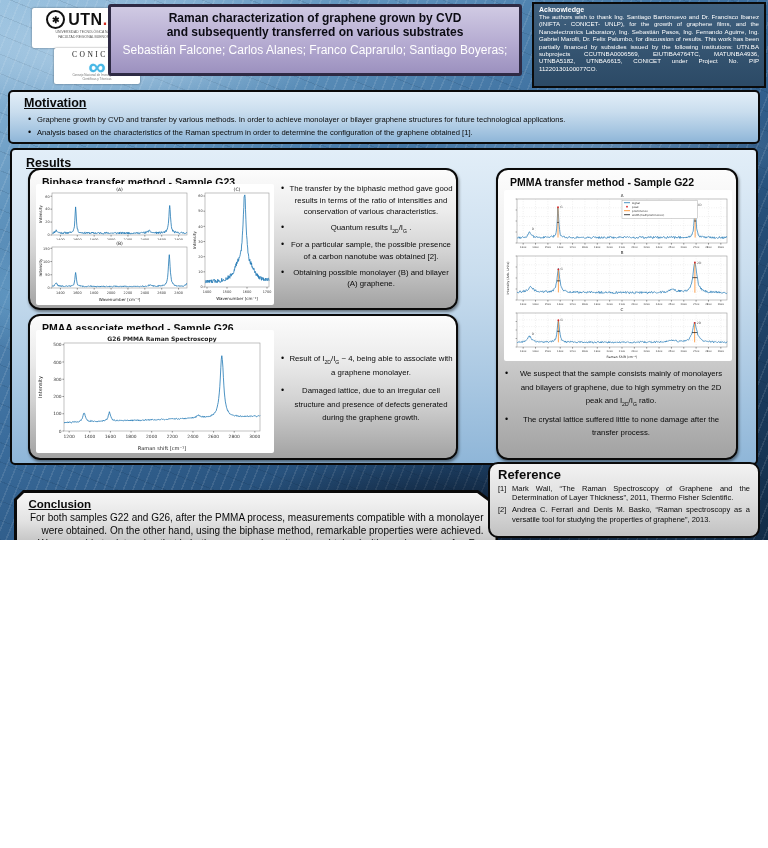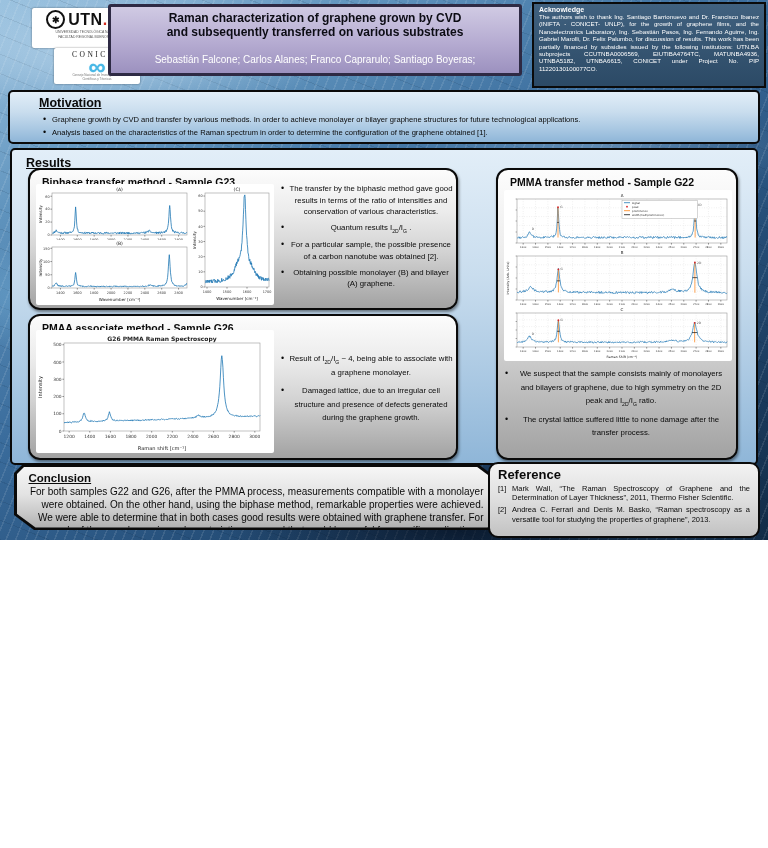--- a/index.html
+++ b/index.html
@@ -23,27 +23,27 @@
   .gear{width:15px;height:15px;border:2px solid #111;border-radius:50%;display:flex;align-items:center;justify-content:center;font-size:9px;color:#111;font-weight:bold;}
   .utn-brand{font-size:16px;font-weight:bold;color:#111;letter-spacing:.5px;}
   .utn-brand .red{color:#d42b1e;}
   .utn-sub{font-size:3.4px;color:#555;line-height:1.35;margin-top:1px;}
   #conicet-box{left:54px;top:48px;width:86px;height:36px;text-align:center;}
   .conicet-name{font-family:"Liberation Serif",serif;font-size:7.5px;letter-spacing:2.5px;color:#222;padding-top:2px;}
   .infinity{color:#49b8e6;font-size:24px;line-height:15px;font-weight:bold;text-shadow:0 0 1px #8fd4f0;}
   .conicet-sub{font-size:3px;color:#777;line-height:1.25;}
   #title-box{left:108px;top:4px;width:414px;height:72px;background:linear-gradient(180deg,#d0cae3 0%,#b5abd1 55%,#9c91bf 100%);border:3px solid #2e2a44;border-radius:3px;text-align:center;box-sizing:border-box;padding-top:4px;}
   .title-main{font-size:12px;font-weight:bold;color:#0c0c14;line-height:1.18;}
-  .authors{font-size:10px;color:#fff;margin-top:14px;line-height:1.4;}
+  .authors{font-size:12px;color:#fff;margin-top:3px;line-height:1.4;}
   #ack-box{left:532px;top:2px;width:234px;height:86px;background:linear-gradient(180deg,#40617f,#2c4a66);border:2px solid #0a0a0a;box-sizing:border-box;color:#fff;padding:2px 5px;}
   .ack-title{font-size:7px;font-weight:bold;}
   .ack-body{font-size:6.15px;line-height:1.2;text-align:justify;}
   
   .bluebox{background:linear-gradient(180deg,#e2eef8 0%,#c9ddee 40%,#abc9e3 72%,#8fb6d8 100%);border:2.5px solid #0a0a0a;border-radius:5px;box-sizing:border-box;}
-  #motivation-box{left:8px;top:90px;width:752px;height:54px;padding:4px 29px;}
+  #motivation-box{left:8px;top:90px;width:752px;height:54px;padding:4px 14px;}
   #results-box{left:10px;top:148px;width:748px;height:317px;padding:6px 14px;}
   .section-head{font-size:12.5px;font-weight:bold;text-decoration:underline;color:#0a0a0a;}
   .mot-list{margin:4px 0 0 4px;padding:0;list-style:none;font-size:7.6px;color:#0a0a0a;}
   .mot-list li{position:relative;padding-left:9px;margin-top:4.5px;}
   .mot-list li::before,.pbullets li::before{content:"•";position:absolute;left:0;top:-1px;font-size:9px;}
   
   .greypanel{background:linear-gradient(180deg,#fcfcfc 0%,#ececec 30%,#d2d2d2 60%,#a2a2a2 100%);border:2.5px solid #0a0a0a;border-radius:12px;box-sizing:border-box;box-shadow:1px 2px 3px rgba(0,0,0,.45);}
   #panel-biphase{left:28px;top:168px;width:430px;height:142px;}
   #panel-pmaa{left:28px;top:314px;width:430px;height:146px;}
   #panel-pmma{left:496px;top:168px;width:242px;height:292px;}
@@ -60,21 +60,21 @@
   #chart4{left:506px;top:192px;width:224px;height:57px;}
   #chart5{left:506px;top:249px;width:224px;height:57px;}
   #chart6{left:506px;top:306px;width:224px;height:54px;}
   .pbullets{margin:0;padding:0;list-style:none;font-size:7.8px;color:#0a0a0a;line-height:1.5;}
   .pbullets li{position:relative;padding-left:8px;margin-bottom:4px;text-align:center;}
   #bullets-biphase{left:281px;top:183px;width:172px;}
   #bullets-pmaa{left:281px;top:352px;width:172px;line-height:1.75;}
   #bullets-pmma{left:505px;top:367px;width:224px;line-height:1.75;}
   sub{font-size:65%;}
   
-  #conclusion-outer{left:14px;top:464px;width:484px;height:66px;background:#0a0a0a;
+  #conclusion-outer{left:14px;top:490px;width:484px;height:66px;background:#0a0a0a;
     clip-path:polygon(9px 0,calc(100% - 20px) 0,100% 15px,100% calc(100% - 9px),calc(100% - 9px) 100%,20px 100%,0 calc(100% - 15px),0 9px);}
   #conclusion-inner{position:absolute;left:2.5px;top:2.5px;right:2.5px;bottom:2.5px;
     background:linear-gradient(180deg,#f6f6f6 0%,#e3e3e3 45%,#c9c9c9 75%,#b0b0b0 100%);
     clip-path:polygon(8px 0,calc(100% - 19px) 0,100% 14px,100% calc(100% - 8px),calc(100% - 8px) 100%,19px 100%,0 calc(100% - 14px),0 8px);
     padding:5px 12px;box-sizing:border-box;}
   .conc-head{font-size:11.5px;font-weight:bold;text-decoration:underline;color:#0a0a0a;}
   .conc-body{font-size:10px;line-height:1.33;color:#0a0a0a;margin-top:1px;text-align:right;}
   #reference-box{left:488px;top:462px;width:272px;height:76px;background:linear-gradient(180deg,#f2f2f2 0%,#dedede 50%,#c2c2c2 100%);border:2.5px solid #0a0a0a;border-radius:10px;box-sizing:border-box;padding:3px 8px;}
   .ref-head{font-size:13px;font-weight:bold;color:#0a0a0a;}
   .ref-item{display:flex;font-size:7.5px;line-height:1.32;color:#0a0a0a;margin-top:1.5px;}

